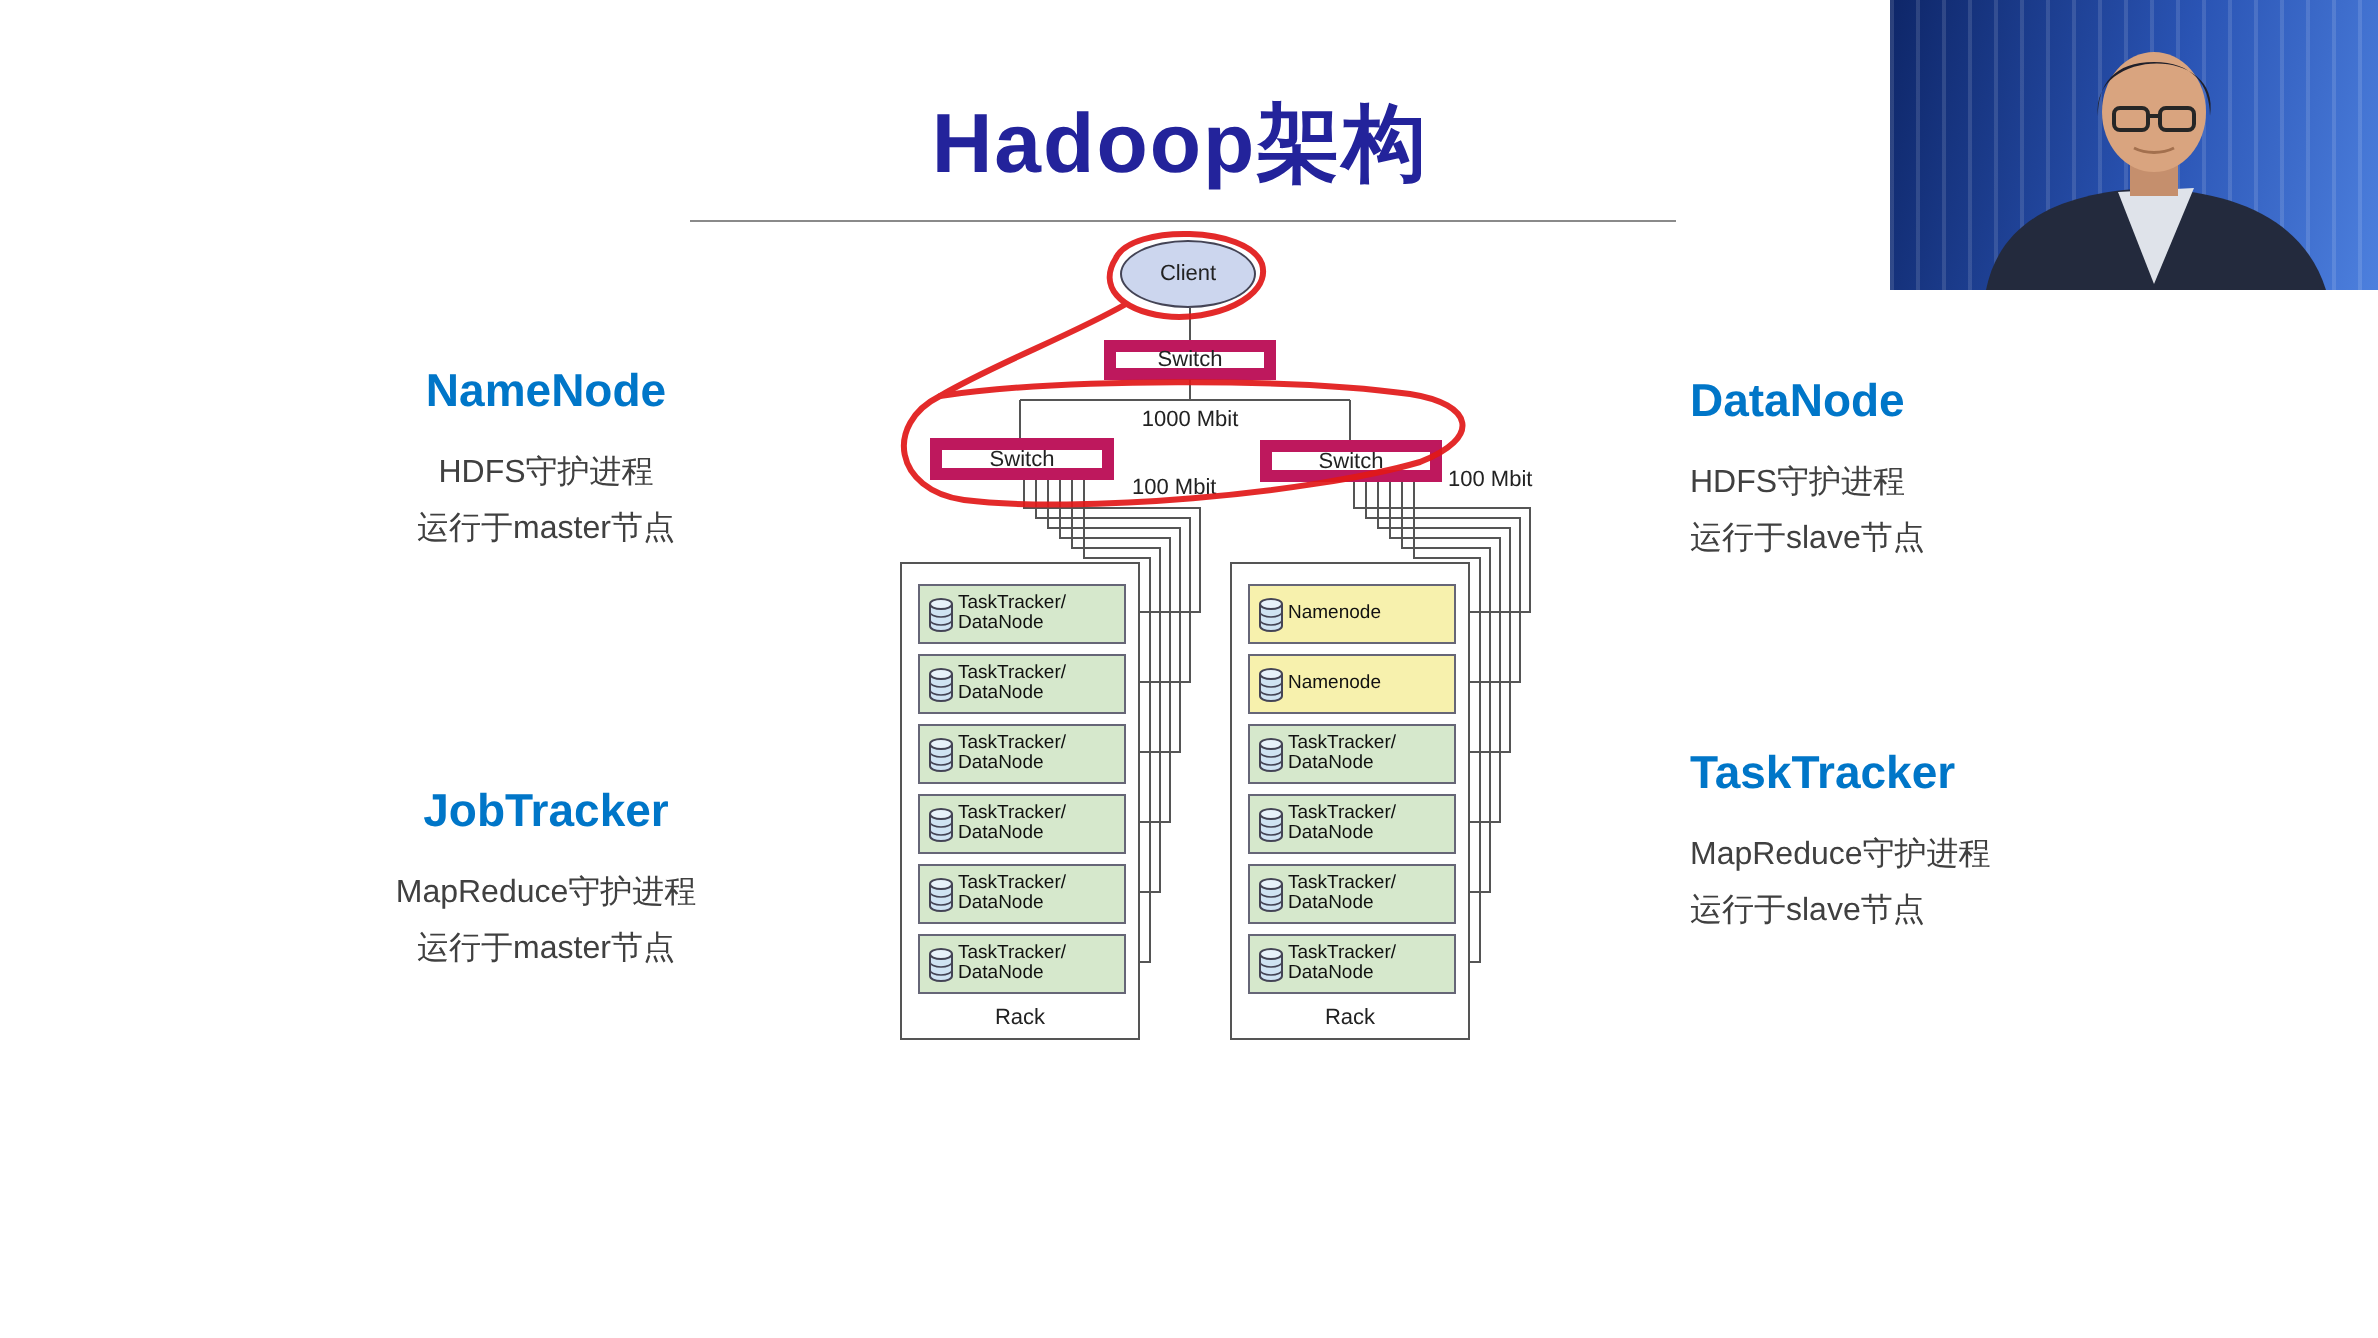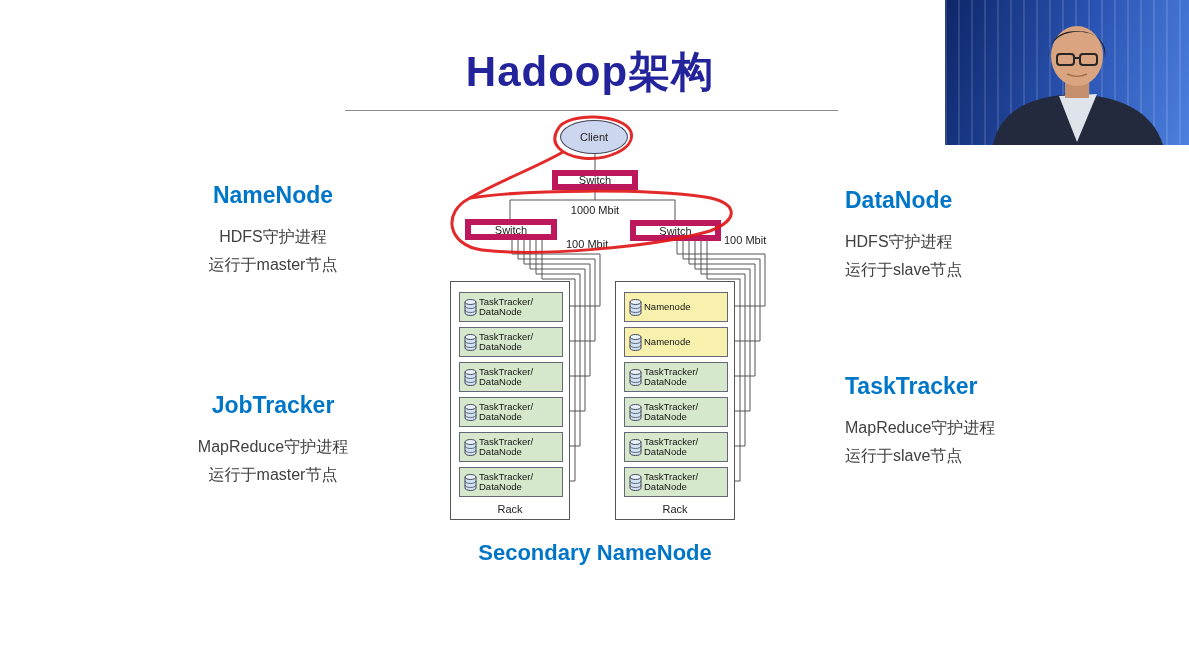--- a/index.html
+++ b/index.html
@@ -271,21 +271,20 @@
     <div class="co-line">运行于slave节点</div>
   </div>
 
   <div class="abs callout" style="left:845px;top:373px;width:240px;">
     <div class="co-head">TaskTracker</div>
     <div class="co-line">MapReduce守护进程</div>
     <div class="co-line">运行于slave节点</div>
   </div>
 
   <div class="abs callout center" style="left:430px;top:540px;width:330px;">
-    <div class="co-head small">Secondary NameNode</div>
   </div>
 
   <svg class="layer annot" width="1189" height="669">
     <g stroke="#e11818" stroke-width="3" fill="none" stroke-linecap="round" opacity="0.92">
       <path d="M558 129 C566 112 624 113 631 132 C636 149 606 161 582 158 C560 155 549 143 558 129"></path>
       <path d="M563 152 C535 168 497 182 470 198"></path>
       <path d="M470 198 C530 189 648 189 705 197 C737 202 741 219 710 231 C655 247 538 257 482 250 C447 245 442 212 470 198"></path>
     </g>
   </svg>
 

